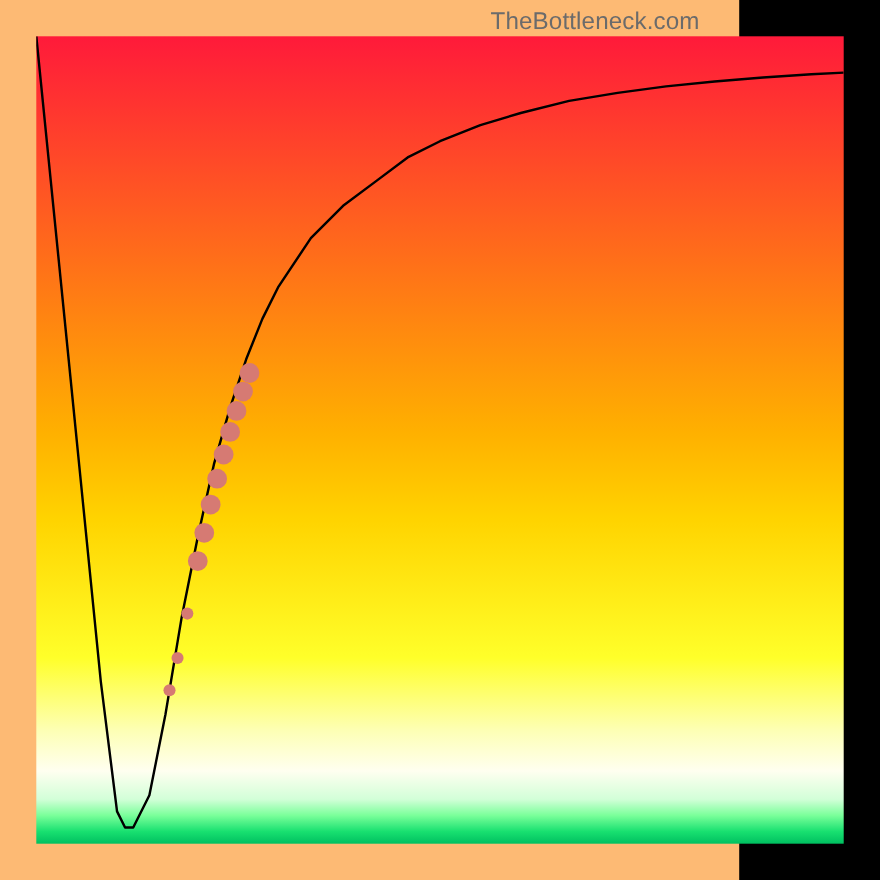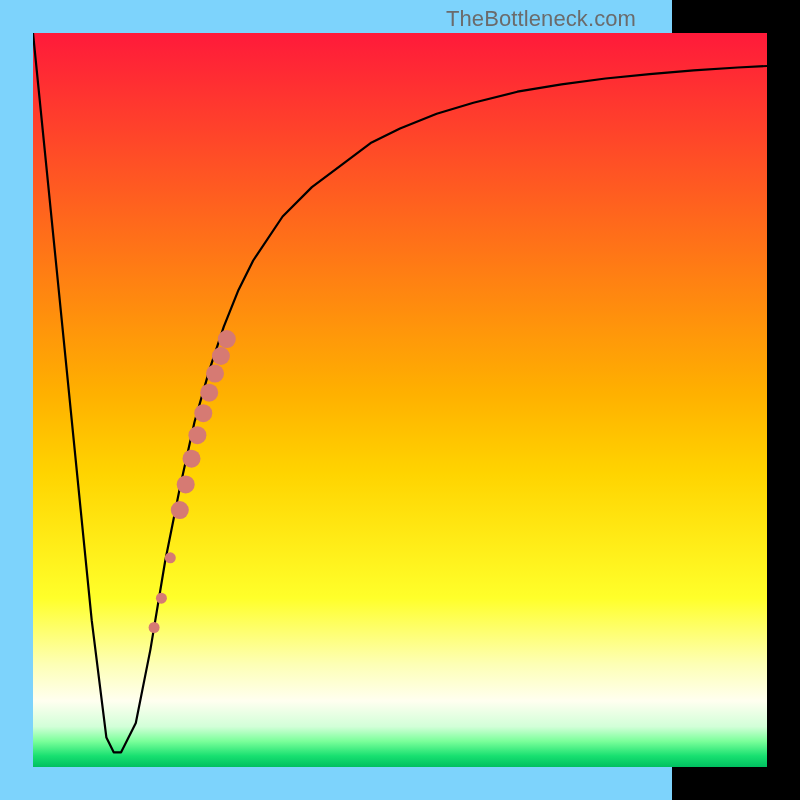--- a/index.html
+++ b/index.html
@@ -8,21 +8,21 @@
     width: 800px;
     height: 800px;
     overflow: hidden;
     background: #000;
     font-family: Arial, Helvetica, sans-serif;
   }
   .frame {
     position: relative;
     width: 672px;
     height: 800px;
-    background: #7dd3fc;
+    background: #fdba74;
   }
   .plot-area {
     position: absolute;
     left: 33px;
     top: 33px;
     width: 734px;
     height: 734px;
     overflow: hidden;
     
   }

